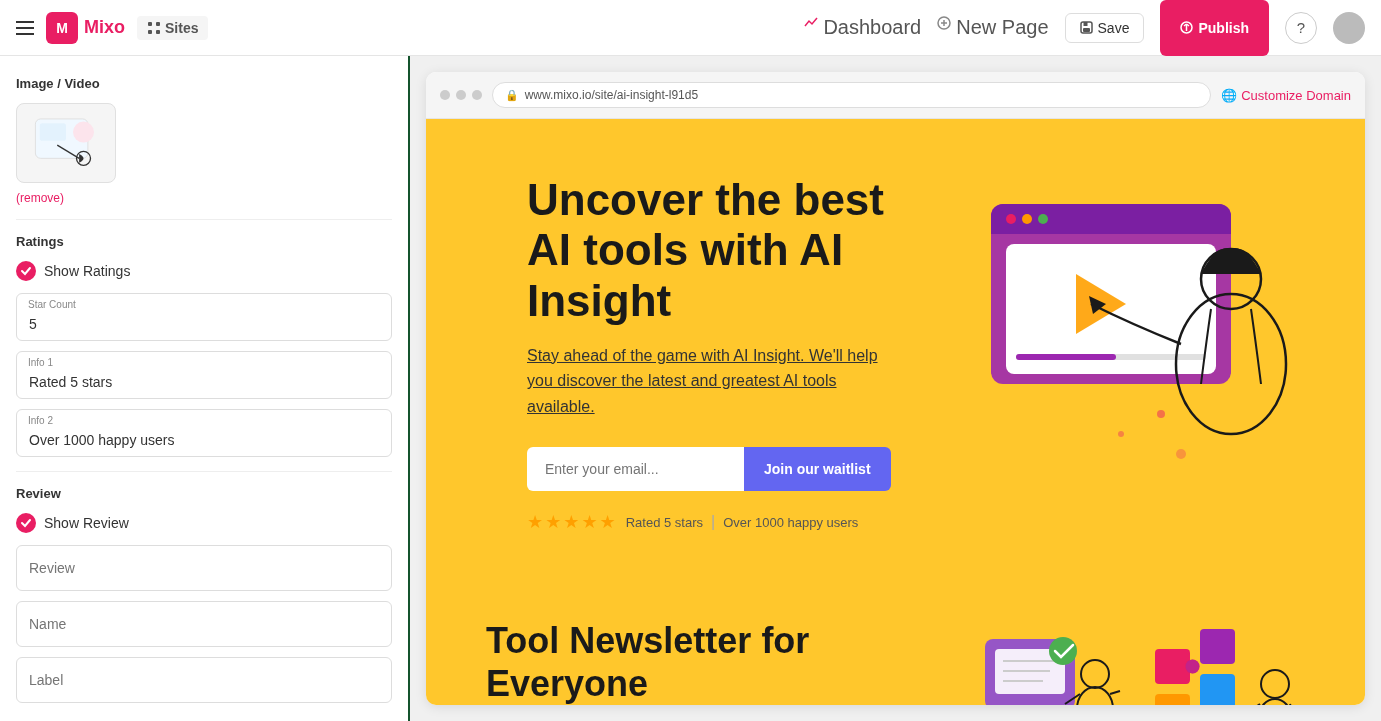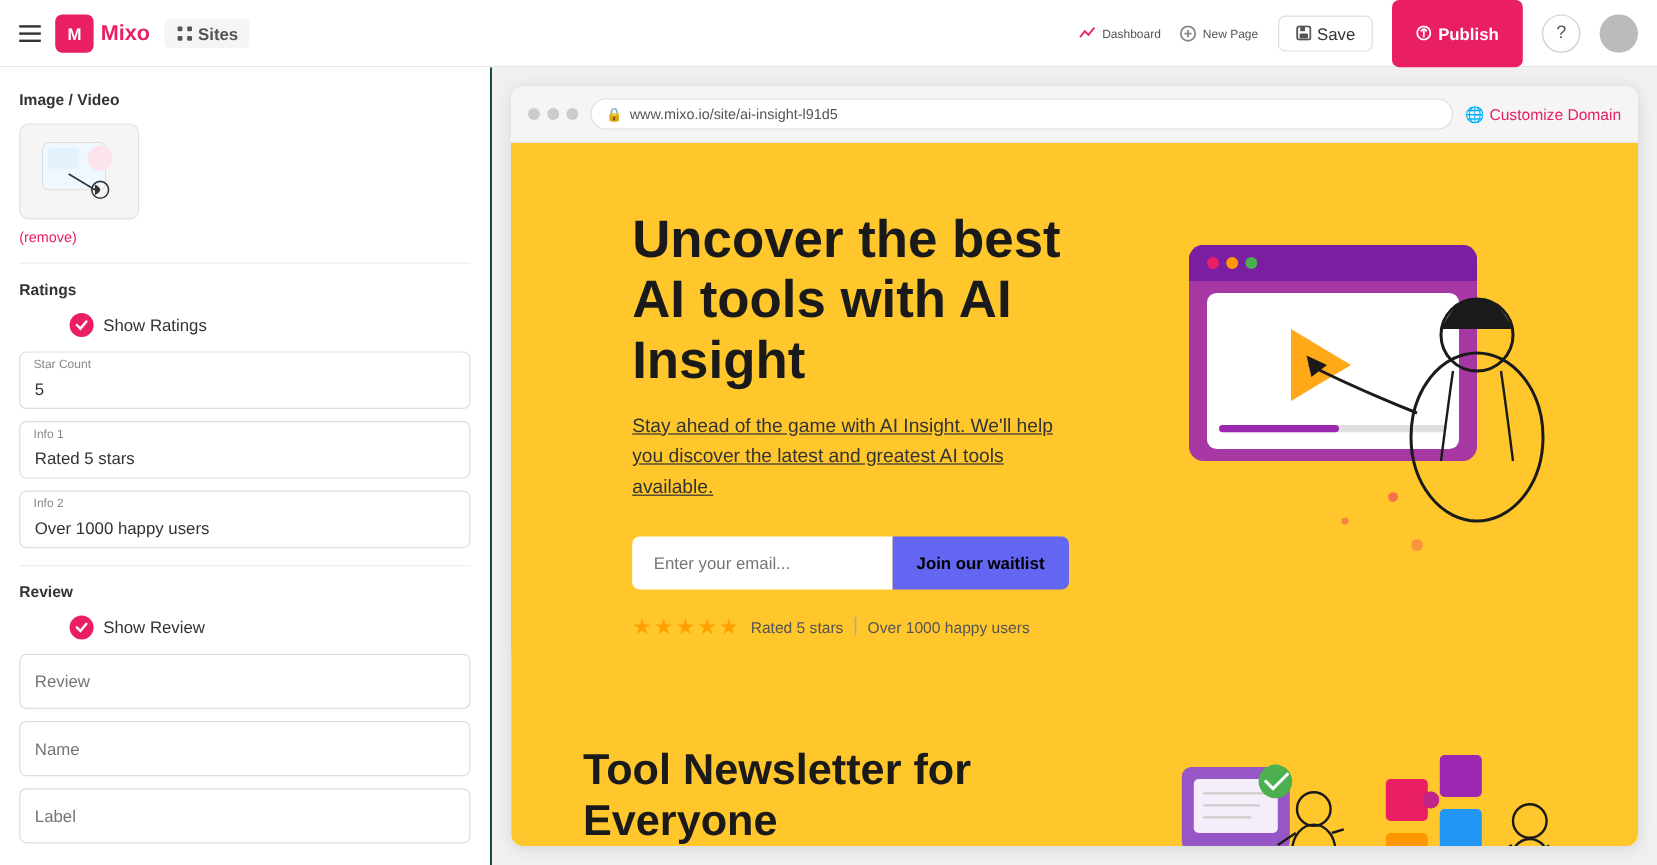--- a/index.html
+++ b/index.html
@@ -11,41 +11,41 @@
       background: #fff; height: 56px; padding: 0 16px;
       border-bottom: 1px solid #e5e5e5; position: relative; z-index: 10;
     }
     .nav-left { display: flex; align-items: center; gap: 12px; }
     .hamburger { display: flex; flex-direction: column; gap: 4px; cursor: pointer; }
     .hamburger span { width: 18px; height: 2px; background: #333; display: block; }
     .logo { display: flex; align-items: center; gap: 6px; font-weight: 700; font-size: 18px; color: #e91e63; }
     .logo-icon { width: 32px; height: 32px; background: #e91e63; border-radius: 6px; display: flex; align-items: center; justify-content: center; color: #fff; font-weight: 900; font-size: 14px; }
     .sites-badge { display: flex; align-items: center; gap: 4px; color: #555; font-size: 14px; background: #f5f5f5; padding: 4px 10px; border-radius: 4px; cursor: pointer; font-weight: bold; }
     .nav-right { display: flex; align-items: center; gap: 16px; }
-    .nav-btn { display: flex; align-items: flex-end; gap: 5px; font-size: 10px; color: #555; cursor: pointer; background: none; border: none; }
+    .nav-btn { display: flex; align-items: flex-start; gap: 5px; font-size: 20px; color: #555; cursor: pointer; background: none; border: none; }
     .save-btn { border: 1px solid #ddd; padding: 6px 14px; border-radius: 6px; background: #fff; color: #333; font-size: 14px; cursor: pointer; display: flex; align-items: center; gap: 5px; }
     .publish-btn { background: #e91e63; color: #fff; border: none; padding: 20px 20px; border-radius: 6px; font-size: 14px; font-weight: 600; cursor: pointer; display: flex; align-items: center; gap: 5px; }
     .help-btn { width: 32px; height: 32px; border-radius: 50%; border: 1.5px solid #ccc; display: flex; align-items: center; justify-content: center; color: #555; cursor: pointer; font-size: 15px; }
     .avatar { width: 32px; height: 32px; border-radius: 50%; background: #bbb; cursor: pointer; }
 
     
     .main-layout { display: flex; height: calc(721px - 56px); }
 
     
     .left-panel {
       width: 410px; background: #fff; border-right: 2px solid #14532d;
       overflow-y: auto; padding: 20px 16px; flex-shrink: 0;
     }
     .section-title { font-size: 13px; font-weight: 600; color: #333; margin-bottom: 12px; }
     .image-preview { width: 100px; height: 80px; background: #f5f5f5; border-radius: 8px; overflow: hidden; display: flex; align-items: center; justify-content: center; margin-bottom: 8px; border: 1px solid #e0e0e0; }
     .image-preview svg { width: 70px; height: 60px; }
     .remove-link { color: #e91e63; font-size: 12px; cursor: pointer; display: block; margin-bottom: 6px; }
     .help-text { font-size: 11px; color: #888; margin-bottom: 16px; line-height: 1.4; }
     .divider { height: 1px; background: #eee; margin: 14px 0; }
-    .checkbox-row { display: flex; align-items: center; gap: 8px; margin-bottom: 12px; margin-left: 42px; }
+    .checkbox-row { display: flex; align-items: center; gap: 8px; margin-bottom: 12px; }
     .checkbox-icon { width: 20px; height: 20px; border-radius: 50%; background: #e91e63; display: flex; align-items: center; justify-content: center; flex-shrink: 0; }
     .checkbox-icon svg { width: 12px; height: 12px; }
     .checkbox-label { font-size: 14px; color: #333; }
     .field-group { margin-bottom: 10px; position: relative; }
     .field-label { font-size: 10px; color: #888; position: absolute; top: 6px; left: 12px; }
     .field-input {
       width: 100%; border: 1px solid #ddd; border-radius: 6px;
       padding: 20px 12px 8px; font-size: 14px; color: #333;
       outline: none; background: #fff;
     }
@@ -61,21 +61,21 @@
     .customize-link { color: #e91e63; font-size: 13px; font-weight: 500; cursor: pointer; display: flex; align-items: center; gap: 4px; white-space: nowrap; }
     .browser-content { flex: 1; overflow-y: auto; background: #ffc72c; }
 
     
     .hero-section { background: #ffc72c; padding: 50px 60px 40px; min-height: 460px; position: relative; display: flex; align-items: center; gap: 40px; margin-left: 41px; }
     .hero-text { flex: 1; max-width: 420px; }
     .hero-title { font-size: 44px; font-weight: 900; color: #1a1a1a; line-height: 1.15; margin-bottom: 16px; }
     .hero-subtitle { font-size: 16px; color: #333; line-height: 1.6; margin-bottom: 28px; text-decoration: underline; }
     .hero-form { display: flex; gap: 0; margin-bottom: 20px; }
     .email-input { flex: 1; padding: 14px 18px; border: none; border-radius: 6px 0 0 6px; font-size: 14px; outline: none; color: #999; }
-    .waitlist-btn { background: #6366f1; color: #000000; border: none; padding: 14px 20px; border-radius: 0 6px 6px 0; font-size: 14px; font-weight: 600; cursor: pointer; white-space: nowrap; }
+    .waitlist-btn { background: #6366f1; color: #ffffff; border: none; padding: 14px 20px; border-radius: 0 6px 6px 0; font-size: 14px; font-weight: 600; cursor: pointer; white-space: nowrap; }
     .ratings-row { display: flex; align-items: center; gap: 8px; }
     .stars { color: #ffa000; font-size: 18px; letter-spacing: 2px; }
     .rating-sep { color: #aaa; }
     .rating-text { font-size: 13px; color: #555; }
 
     
     .hero-illustration { flex-shrink: 0; width: 380px; height: 340px; position: relative; }
 
     
     .second-section { background: #ffc72c; padding: 40px 60px; }

